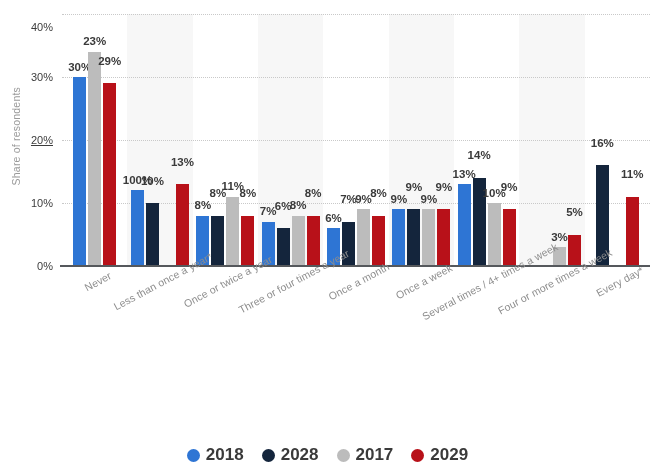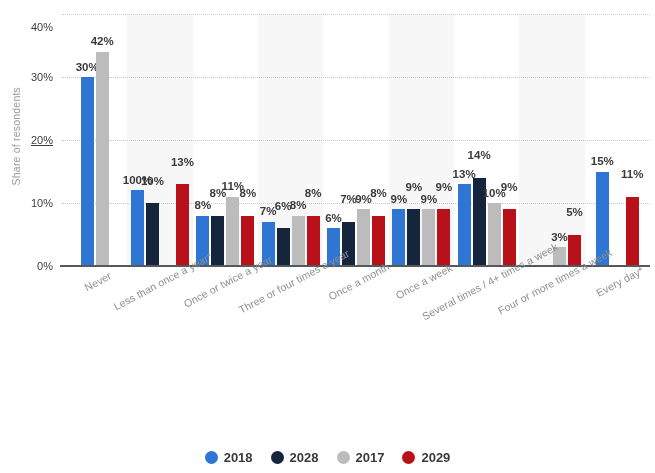--- a/index.html
+++ b/index.html
@@ -163,21 +163,21 @@
     display: flex;
     align-items: center;
     gap: 6px;
   }
   .legend-dot {
     width: 13px; height: 13px;
     border-radius: 50%;
     display: inline-block;
   }
   .legend-label {
-    font-size: 13px;
+    font-size: 17px;
     font-weight: 700;
     color: #3a3a3a;
   }
 </style>
 </head>
 <body>
 
 <div id="chart-root">
 
   <div class="y-axis-title">
@@ -211,21 +211,25 @@
         <div class="gridline" style="top: 0px;"></div>
       </div>
     <div class="groups" id="groups">
         <div class="group">
           <div class="bar-slot">
             <div class="bar" style="height: 189px; background: rgb(46, 117, 212);"></div>
             <div class="bar-value" style="bottom: 193px;">30%</div>
           </div>
           <div class="bar-slot">
             <div class="bar" style="height: 214.2px; background: rgb(188, 188, 188);"></div>
-            <div class="bar-value" style="bottom: 218.2px;">42%</div>
+            <div class="bar-value" style="bottom: 218.2px;">23%</div>
+          </div>
+          <div class="bar-slot">
+            <div class="bar" style="height: 182.7px; background: rgb(184, 17, 25);"></div>
+            <div class="bar-value" style="bottom: 198.7px;">29%</div>
           </div>
         </div>
         <div class="group">
           <div class="bar-slot">
             <div class="bar" style="height: 75.6px; background: rgb(46, 117, 212);"></div>
             <div class="bar-value" style="bottom: 79.6px;">100%</div>
           </div>
           <div class="bar-slot">
             <div class="bar" style="height: 63px; background: rgb(20, 37, 60);"></div>
             <div class="bar-value" style="bottom: 79px;">10%</div>
@@ -333,22 +337,22 @@
             <div class="bar" style="height: 18.9px; background: rgb(188, 188, 188);"></div>
             <div class="bar-value" style="bottom: 22.9px;">3%</div>
           </div>
           <div class="bar-slot">
             <div class="bar" style="height: 31.5px; background: rgb(184, 17, 25);"></div>
             <div class="bar-value" style="bottom: 47.5px;">5%</div>
           </div>
         </div>
         <div class="group">
           <div class="bar-slot">
-            <div class="bar" style="height: 94.5px; background: rgb(46, 117, 212);"></div>
-            <div class="bar-value" style="bottom: 98.5px;">15%</div>
+            <div class="bar" style="height: 100.8px; background: rgb(20, 37, 60);"></div>
+            <div class="bar-value" style="bottom: 116.8px;">16%</div>
           </div>
           <div class="bar-slot"></div>
           <div class="bar-slot">
             <div class="bar" style="height: 69.3px; background: rgb(184, 17, 25);"></div>
             <div class="bar-value" style="bottom: 85.3px;">11%</div>
           </div>
         </div>
       </div>
     <div class="axis-baseline"></div>
   </div>

